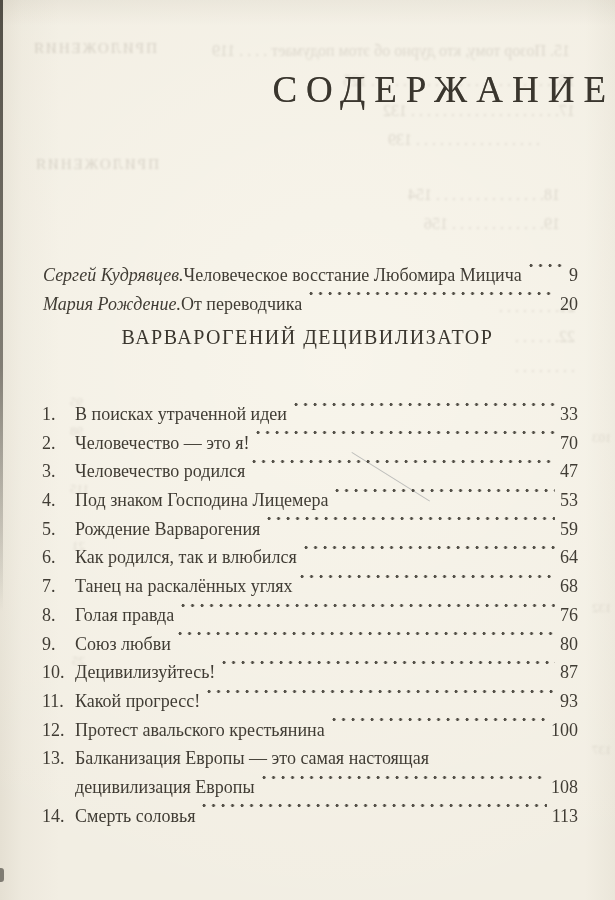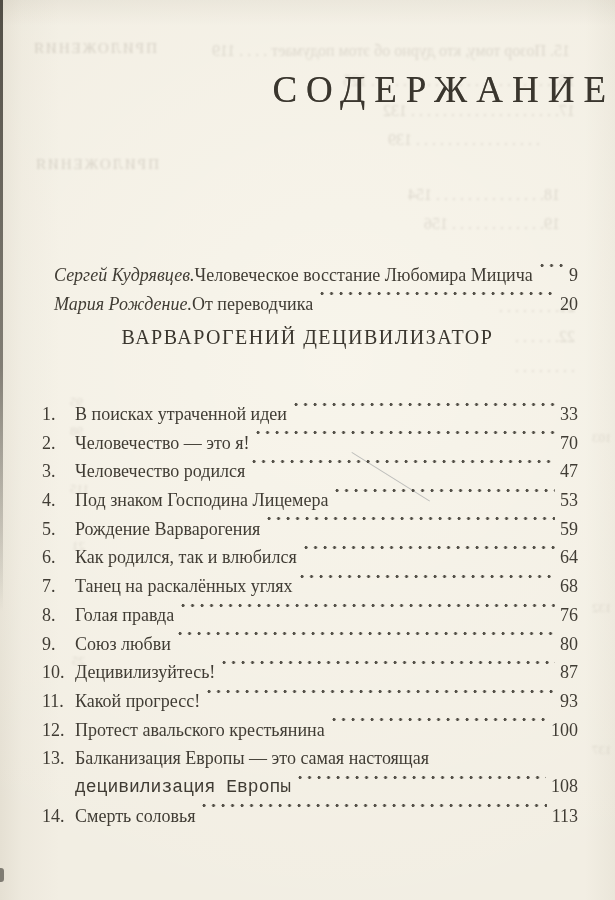--- a/index.html
+++ b/index.html
@@ -49,21 +49,21 @@
   
   .title{
     position:absolute;top:68px;left:0;width:100%;
     text-align:right;
     font-size:37px;font-weight:400;
     letter-spacing:9px;
     color:#3a362e;
     text-shadow:0 0 .5px rgba(58,54,46,.6);
   }
   .front{
-    position:absolute;top:243px;left:54px;right:37px;
+    position:absolute;top:243px;left:43px;right:37px;
   }
   .section-title{
     position:absolute;top:326px;left:0;width:100%;
     text-align:center;
     font-size:20px;font-weight:400;
     letter-spacing:1.5px;
     color:#3a362e;
   }
   .chapters{
     position:absolute;top:382px;left:42px;right:37px;
@@ -77,21 +77,21 @@
   .row .author{font-style:italic;white-space:pre;}
   .row .num{flex:0 0 33px;}
   .row .t{white-space:pre;margin-top:18px;}
   .leader{
     flex:1;height:5px;align-self:flex-end;
     margin:0 5px 4px 7px;
     background-image:radial-gradient(circle at 2px 2.5px, rgba(64,60,52,.9) 1.25px, rgba(64,60,52,0) 1.8px);
     background-size:9.5px 5px;background-repeat:repeat-x;
   }
   .pg{white-space:pre;}
-  .wrap2 .t{padding-left:33px;font-family:Liberation Mono, monospace;}
+  .wrap2 .t{padding-left:33px;}
 </style>
 </head>
 <body>
 
 <div class="page">
 
   <div class="scan-edge"></div>
   <div class="scan-speck"></div>
   <div class="scratch"></div>
 

